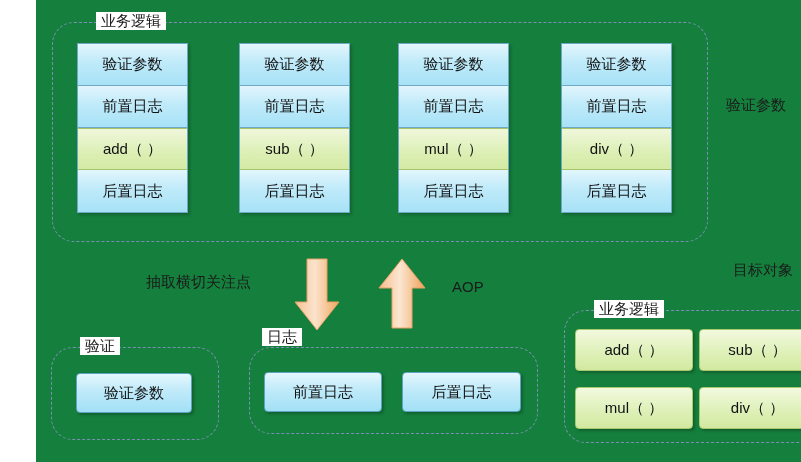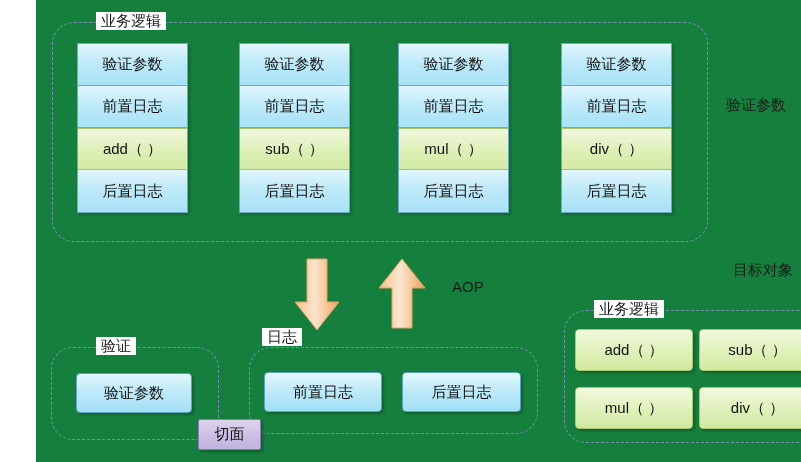--- a/index.html
+++ b/index.html
@@ -136,20 +136,21 @@
     <div class="cell cell-blue">后置日志</div>
   </div>
 
   <div class="stack" style="left:525px; top:43px; width:111px;">
     <div class="cell cell-blue">验证参数</div>
     <div class="cell cell-blue">前置日志</div>
     <div class="cell cell-green">div（ ）</div>
     <div class="cell cell-blue">后置日志</div>
   </div>
 
+  <div class="free-label" style="left:110px; top:273px;">抽取横切关注点</div>
 
   <div class="arrow" style="left:258px; top:257px; width:46px; height:76px;">
     <svg width="46" height="76" viewBox="0 0 46 76">
       <defs>
         <linearGradient id="gDown" x1="0" y1="0" x2="1" y2="0">
           <stop offset="0%" stop-color="#f6c194"></stop>
           <stop offset="45%" stop-color="#fbe3cc"></stop>
           <stop offset="100%" stop-color="#f0a85f"></stop>
         </linearGradient>
       </defs>
@@ -166,29 +167,28 @@
           <stop offset="100%" stop-color="#efa35a"></stop>
         </linearGradient>
       </defs>
       <polygon points="25,2 48,31 35,31 35,71 15,71 15,31 2,31" fill="url(#gUp)" stroke="#e8a165" stroke-width="1"></polygon>
     </svg>
   </div>
 
   <div class="free-label" style="left:416px; top:278px;">AOP</div>
 
   <div class="dashed-group" style="left:15px; top:347px; width:168px; height:93px;"></div>
-  <div class="group-label" style="left:60px; top:337px;">验证</div>
+  <div class="group-label" style="left:44px; top:337px;">验证</div>
   <div class="box box-blue" style="left:40px; top:373px; width:116px; height:40px;">验证参数</div>
 
   <div class="dashed-group" style="left:213px; top:347px; width:289px; height:87px;"></div>
   <div class="group-label" style="left:226px; top:328px;">日志</div>
   <div class="box box-blue" style="left:228px; top:372px; width:118px; height:40px;">前置日志</div>
   <div class="box box-blue" style="left:366px; top:372px; width:119px; height:40px;">后置日志</div>
 
-  <div class="box box-purple" style="left:162px; top:419px; width:63px; height:31px;">切面</div>
 
   <div class="free-label" style="left:697px; top:261px;text-align:right;">目标对象</div>
   <div class="dashed-group" style="left:528px; top:310px; width:262px; height:133px;"></div>
   <div class="group-label" style="left:558px; top:300px;">业务逻辑</div>
 
   <div class="box box-green" style="left:539px; top:329px; width:118px; height:42px;">add（ ）</div>
   <div class="box box-green" style="left:663px; top:329px; width:117px; height:42px;">sub（ ）</div>
   <div class="box box-green" style="left:539px; top:387px; width:118px; height:42px;">mul（ ）</div>
   <div class="box box-green" style="left:663px; top:387px; width:117px; height:42px;">div（ ）</div>
 

